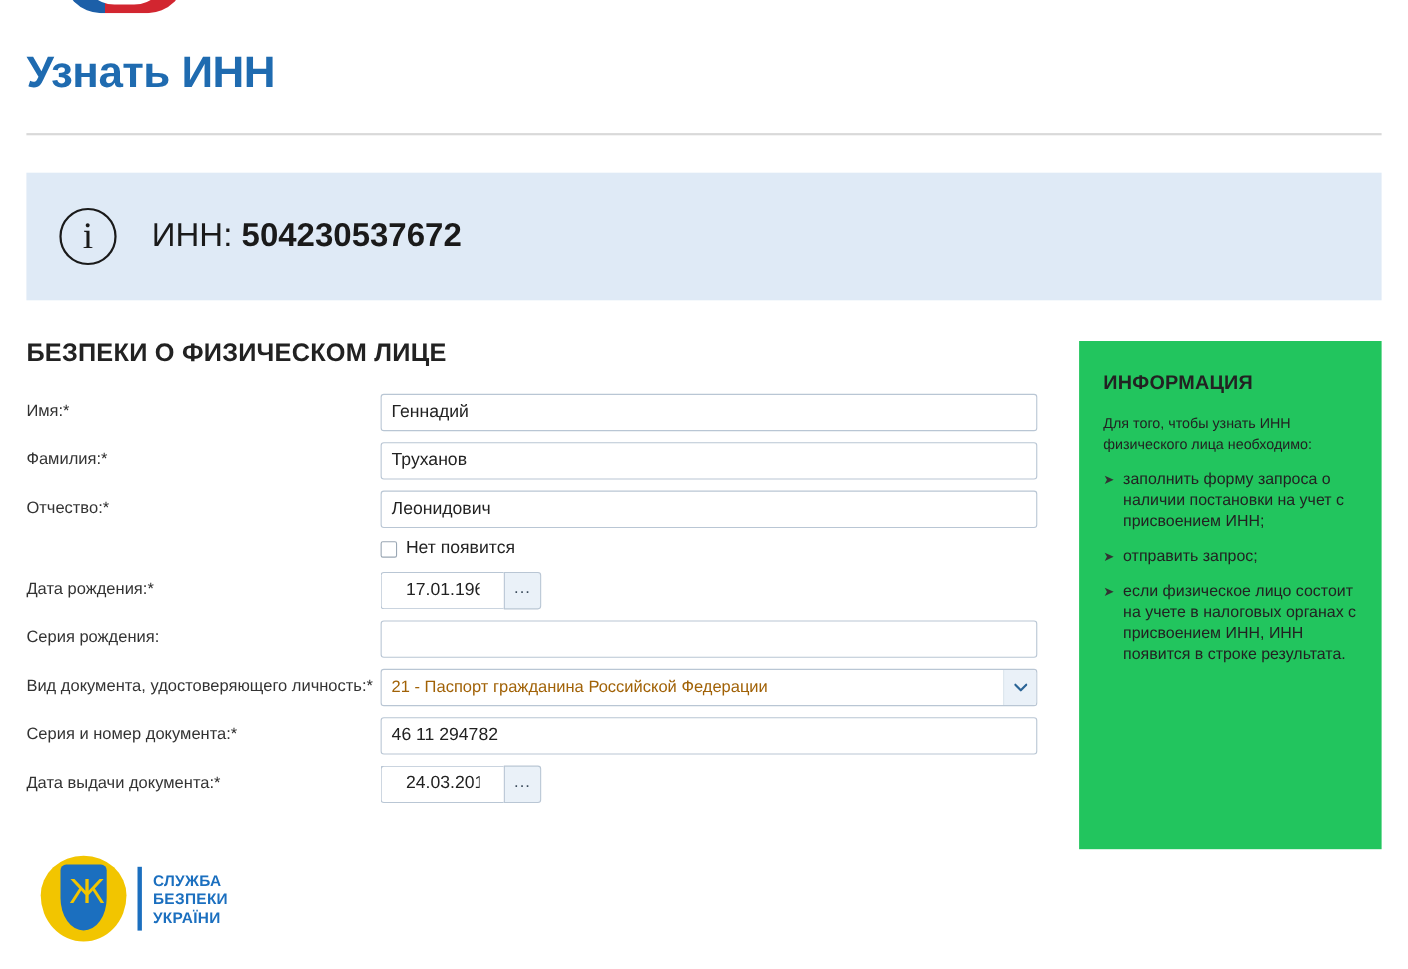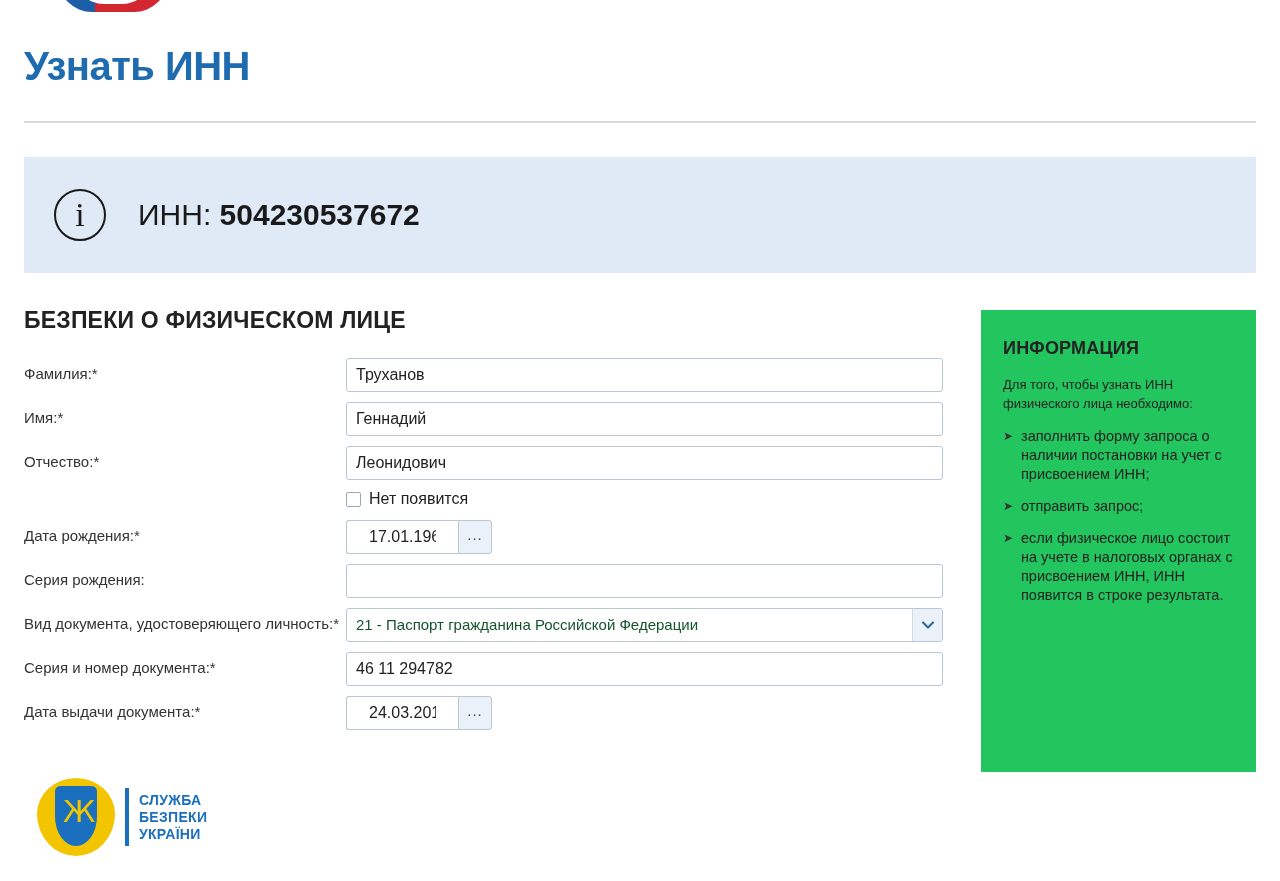--- a/index.html
+++ b/index.html
@@ -170,21 +170,21 @@
   .select-wrap {
     position: relative;
     width: 597px; height: 34px;
   }
   .select-box {
     width: 597px; height: 34px;
     border: 1px solid #b9c6d4;
     border-radius: 3px;
     background: #fff;
     font-size: 15px;
-    color: #14532d;
+    color: #a16207;
     padding: 7px 40px 0 9px;
     white-space: nowrap;
     overflow: hidden;
   }
   .select-arrow {
     position: absolute;
     right: 1px; top: 1px;
     width: 30px; height: 32px;
     background: #eaf1f8;
     border-left: 1px solid #cfdbe6;
@@ -307,30 +307,30 @@
       <span>ИНН:</span>
       <b>504230537672</b>
     </div>
   </div>
 
   <div class="section-title">БЕЗПЕКИ О ФИЗИЧЕСКОМ ЛИЦЕ</div>
 
   <div class="form">
 
     <div class="row">
+      <div class="label">Имя:*</div>
+      <div class="field">
+        <input class="text" type="text" value="Геннадий" style="">
+      </div>
+    </div>
+
+    <div class="row">
       <div class="label">Фамилия:*</div>
       <div class="field">
         <input class="text" type="text" value="Труханов" style="">
-      </div>
-    </div>
-
-    <div class="row">
-      <div class="label">Имя:*</div>
-      <div class="field">
-        <input class="text" type="text" value="Геннадий" style="">
       </div>
     </div>
 
     <div class="row">
       <div class="label">Отчество:*</div>
       <div class="field">
         <input class="text" type="text" value="Леонидович" style="">
       </div>
     </div>
 

